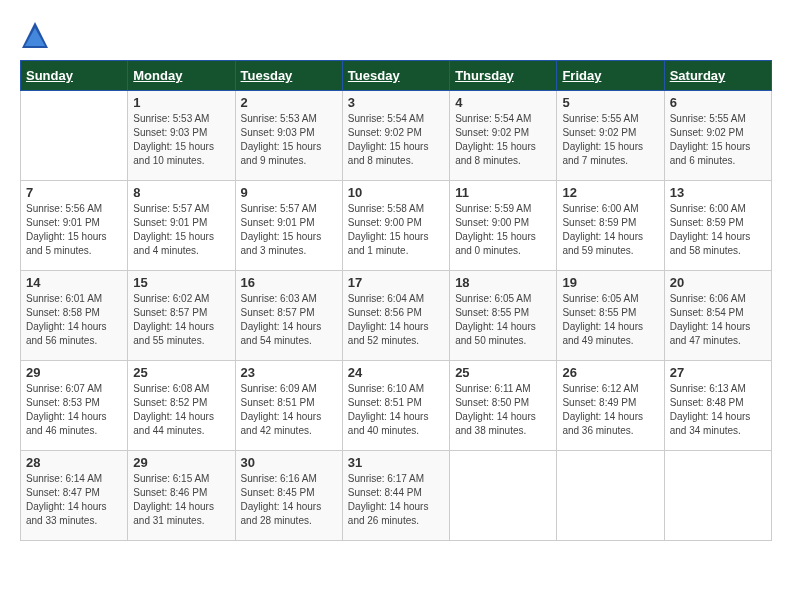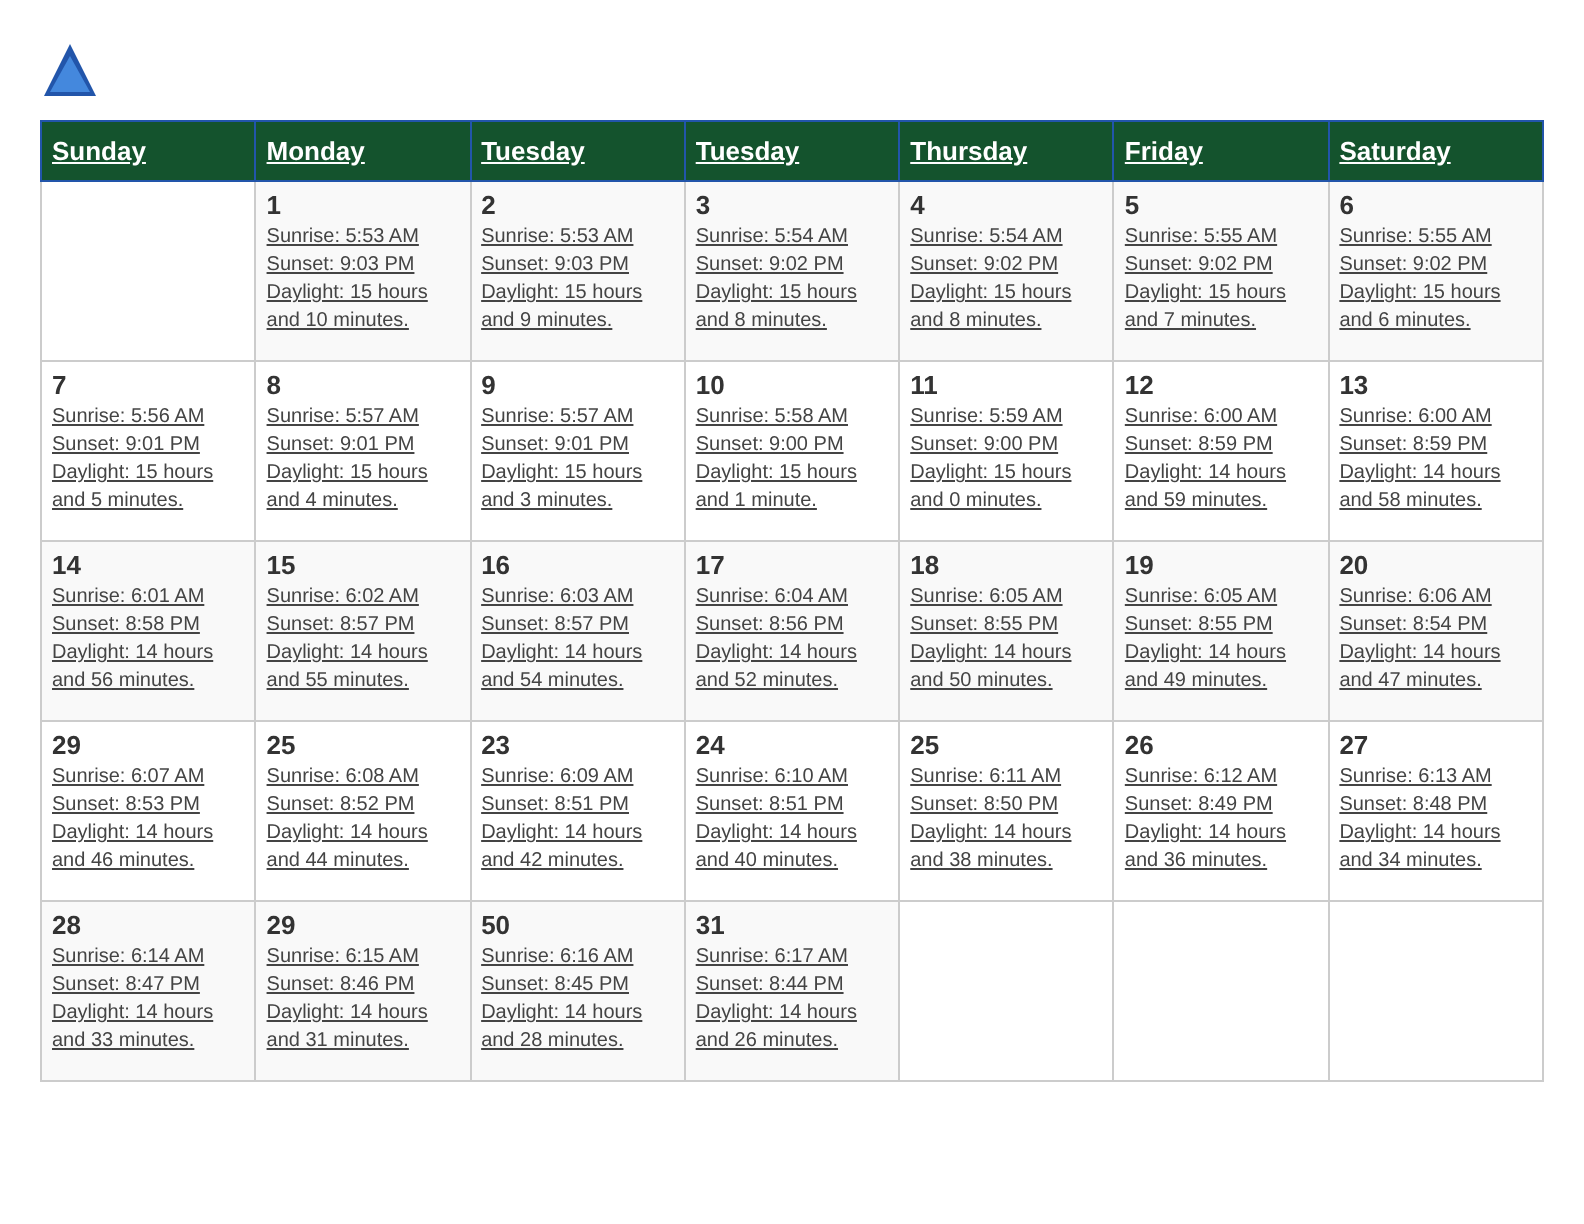--- a/index.html
+++ b/index.html
@@ -81,21 +81,20 @@
       font-size: 13px;
       font-weight: bold;
       color: #333;
       display: block;
       margin-bottom: 2px;
     }
     .day-info {
       font-size: 10px;
       color: #444;
       line-height: 1.4;
-      text-decoration: underline;
     }
     tbody tr:nth-child(odd) td {
       background: #f9f9f9;
     }
     tbody tr:nth-child(even) td {
       background: #fff;
     }
     .empty-cell {
       background: #fff !important;
     }
@@ -253,21 +252,21 @@
       <tr>
         <td>
           <span class="day-num">28</span>
           <div class="day-info">Sunrise: 6:14 AM<br>Sunset: 8:47 PM<br>Daylight: 14 hours<br>and 33 minutes.</div>
         </td>
         <td>
           <span class="day-num">29</span>
           <div class="day-info">Sunrise: 6:15 AM<br>Sunset: 8:46 PM<br>Daylight: 14 hours<br>and 31 minutes.</div>
         </td>
         <td>
-          <span class="day-num">50</span>
+          <span class="day-num">30</span>
           <div class="day-info">Sunrise: 6:16 AM<br>Sunset: 8:45 PM<br>Daylight: 14 hours<br>and 28 minutes.</div>
         </td>
         <td>
           <span class="day-num">31</span>
           <div class="day-info">Sunrise: 6:17 AM<br>Sunset: 8:44 PM<br>Daylight: 14 hours<br>and 26 minutes.</div>
         </td>
         <td class="empty-cell"></td>
         <td class="empty-cell"></td>
         <td class="empty-cell"></td>
       </tr>

